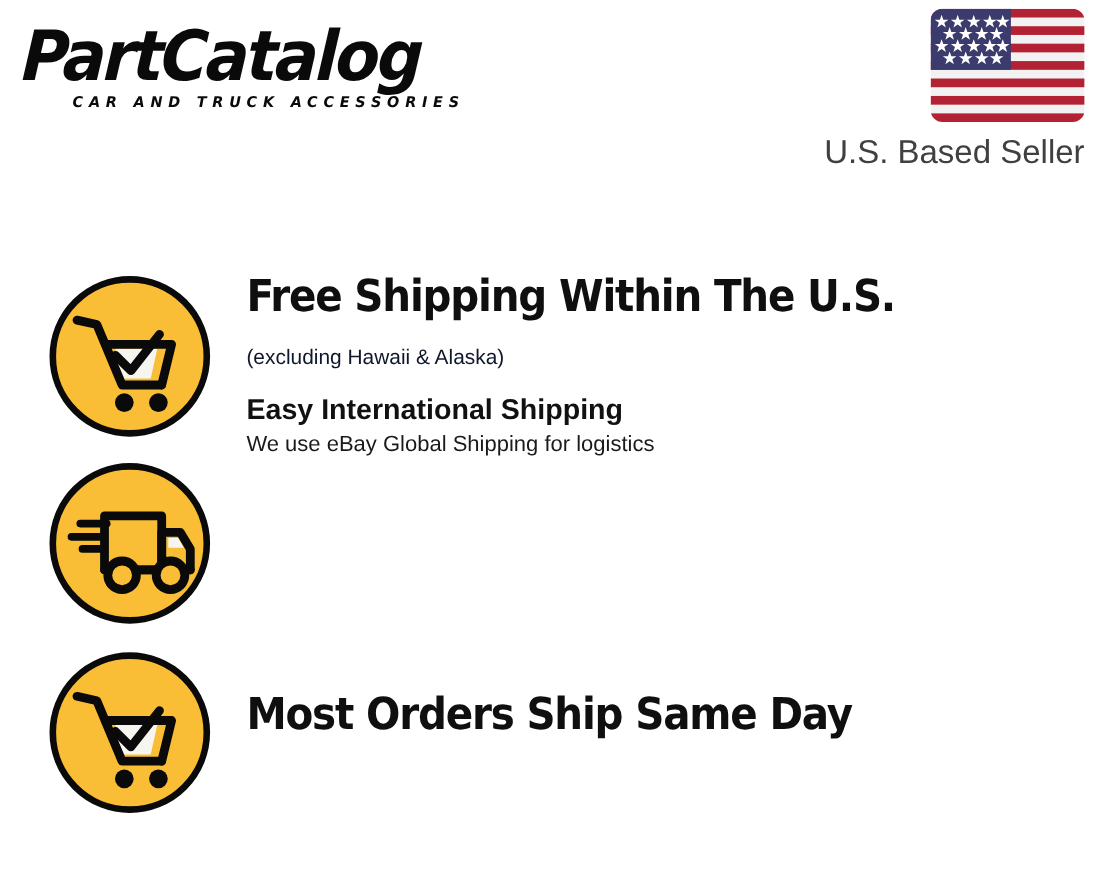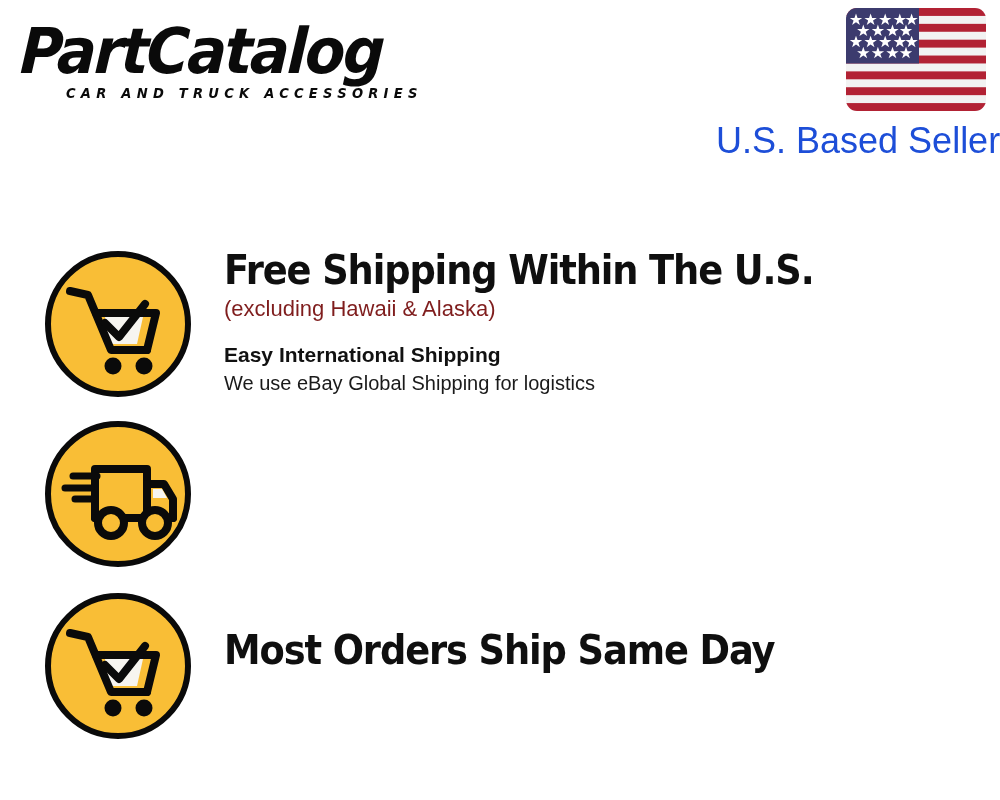--- a/index.html
+++ b/index.html
@@ -60,23 +60,23 @@
   }
   .flag-wrap {
     display: inline-block;
     width: 140px;
     height: 103px;
   }
   .flag-svg { display: block; width: 140px; height: 103px; }
   .seller-label {
     font-family: "Liberation Sans", "DejaVu Sans", sans-serif;
     font-weight: 400;
-    font-size: 36px;
+    font-size: 30px;
     line-height: 1.1;
-    color: #1d4ed8;
+    color: #404040;
     margin-top: 6px;
     white-space: nowrap;
     letter-spacing: 0px;
   }
 
   
   .benefits {
     position: absolute;
     left: 0;
     top: 230px;
@@ -115,30 +115,30 @@
     line-height: 1.05;
     letter-spacing: -1.2px;
     color: #0f0f0f;
     transform: scaleX(0.92);
     transform-origin: left center;
     white-space: nowrap;
   }
   .benefit-note {
     font-family: "Liberation Sans", "DejaVu Sans", sans-serif;
     font-weight: 400;
-    font-size: 22px;
+    font-size: 19px;
     line-height: 1.35;
-    color: #7f1d1d;
-    margin-top: 3px;
+    color: #0f172a;
+    margin-top: 22px;
     white-space: nowrap;
   }
   .benefit-subtitle {
     font-family: "Liberation Sans", "DejaVu Sans", sans-serif;
     font-weight: 700;
-    font-size: 21px;
+    font-size: 26px;
     line-height: 1.3;
     color: #111111;
     margin-top: 17px;
     white-space: nowrap;
   }
   .benefit-subnote {
     font-family: "Liberation Sans", "DejaVu Sans", sans-serif;
     font-weight: 400;
     font-size: 20px;
     line-height: 1.35;

